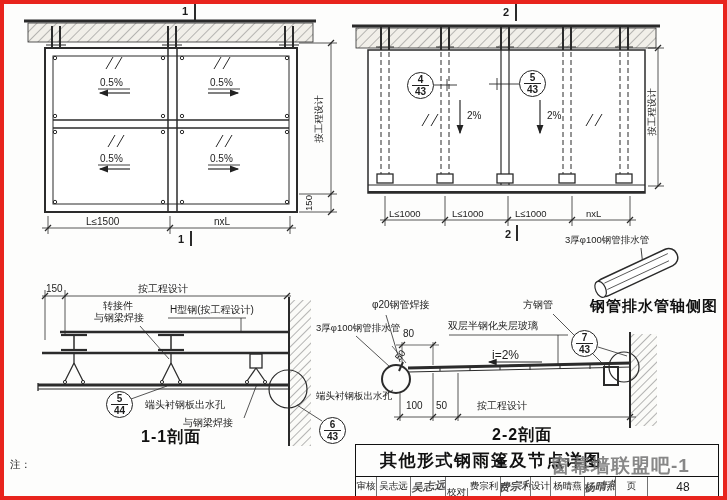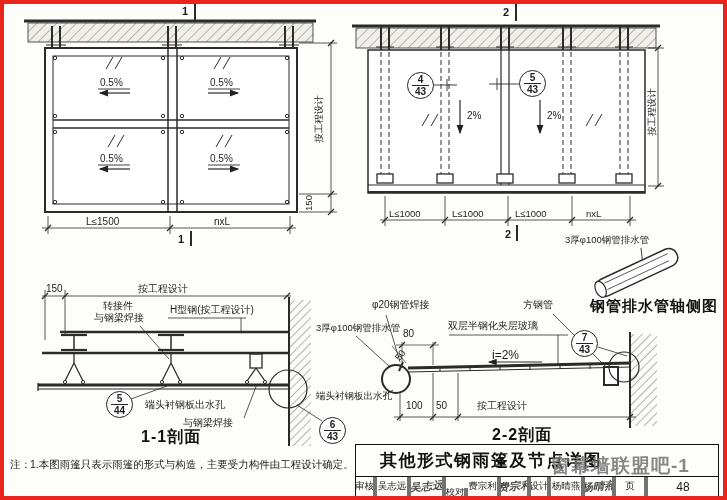--- a/index.html
+++ b/index.html
@@ -17,21 +17,21 @@
   .bubble{position:absolute;width:27px;height:27px;border:1.6px solid #222;border-radius:50%;
           background:#fff;box-sizing:border-box;display:flex;flex-direction:column;align-items:center;
           justify-content:center;z-index:4;font-weight:bold;}
   .bubble .n{font-size:10px;line-height:1.1;border-bottom:1.2px solid #222;width:68%;text-align:center;}
   .bubble .s{font-size:10px;line-height:1.2;}
   #titleblock{position:absolute;left:355px;top:444px;width:364px;height:53px;border:1.5px solid #111;
               box-sizing:border-box;background:#fdfdfc;z-index:3;}
   #tb-titlerow{height:32px;display:flex;align-items:center;border-bottom:1.2px solid #111;box-sizing:border-box;}
   #tb-title{font-size:17px;font-weight:bold;letter-spacing:1.5px;padding-left:24px;white-space:nowrap;color:#111;}
   #tb-bottomrow{display:flex;height:19px;font-size:9.5px;}
-  .tb-cell{border-right:4px solid #737373;box-sizing:border-box;display:flex;align-items:center;
+  .tb-cell{border-right:1px solid #737373;box-sizing:border-box;display:flex;align-items:center;
            justify-content:center;overflow:hidden;white-space:nowrap;}
   .sig{font-style:italic;font-weight:bold;transform:rotate(-5deg) scale(1.05,.95);opacity:.8;font-size:11px;}
   #watermark{position:absolute;left:551px;top:453px;font-size:19px;font-weight:bold;color:#737373;
              opacity:.85;letter-spacing:1px;z-index:6;white-space:nowrap;}
   #redframe{position:absolute;left:0;top:0;right:0;bottom:0;border:4px solid #e8241d;z-index:50;pointer-events:none;}
 </style>
 </head>
 <body>
 
 <div id="sheet">
@@ -418,21 +418,20 @@
 <span class="t" style="left:406px;top:401px;">100</span>
 <span class="t" style="left:436px;top:401px;">50</span>
 <span class="t" style="left:477px;top:401px;">按工程设计</span>
 <div class="bubble" style="left:319px;top:417px;">
   <span class="n">6</span>
   <span class="s">43</span>
 </div>
 <span class="cap" style="left:492px;top:425px;letter-spacing:1px;">2-2剖面</span>
 
 <span class="t" style="left:10px;top:459px;font-size:10.5px;">注：</span>
-<span class="t" style="left:30px;top:459px;font-size:10.5px;">1.本图雨篷只表示雨篷的形式与构造，主要受力构件由工程设计确定。</span>
 
 <div id="titleblock">
   <div id="tb-titlerow">
     <span id="tb-title">其他形式钢雨篷及节点详图</span>
   </div>
   <div id="tb-bottomrow">
     <span class="tb-cell" style="width:21px;">审核</span>
     <span class="tb-cell" style="width:34px;">吴志远</span>
     <span class="tb-cell" style="width:35px;">
           <i class="sig">吴志远</i>

